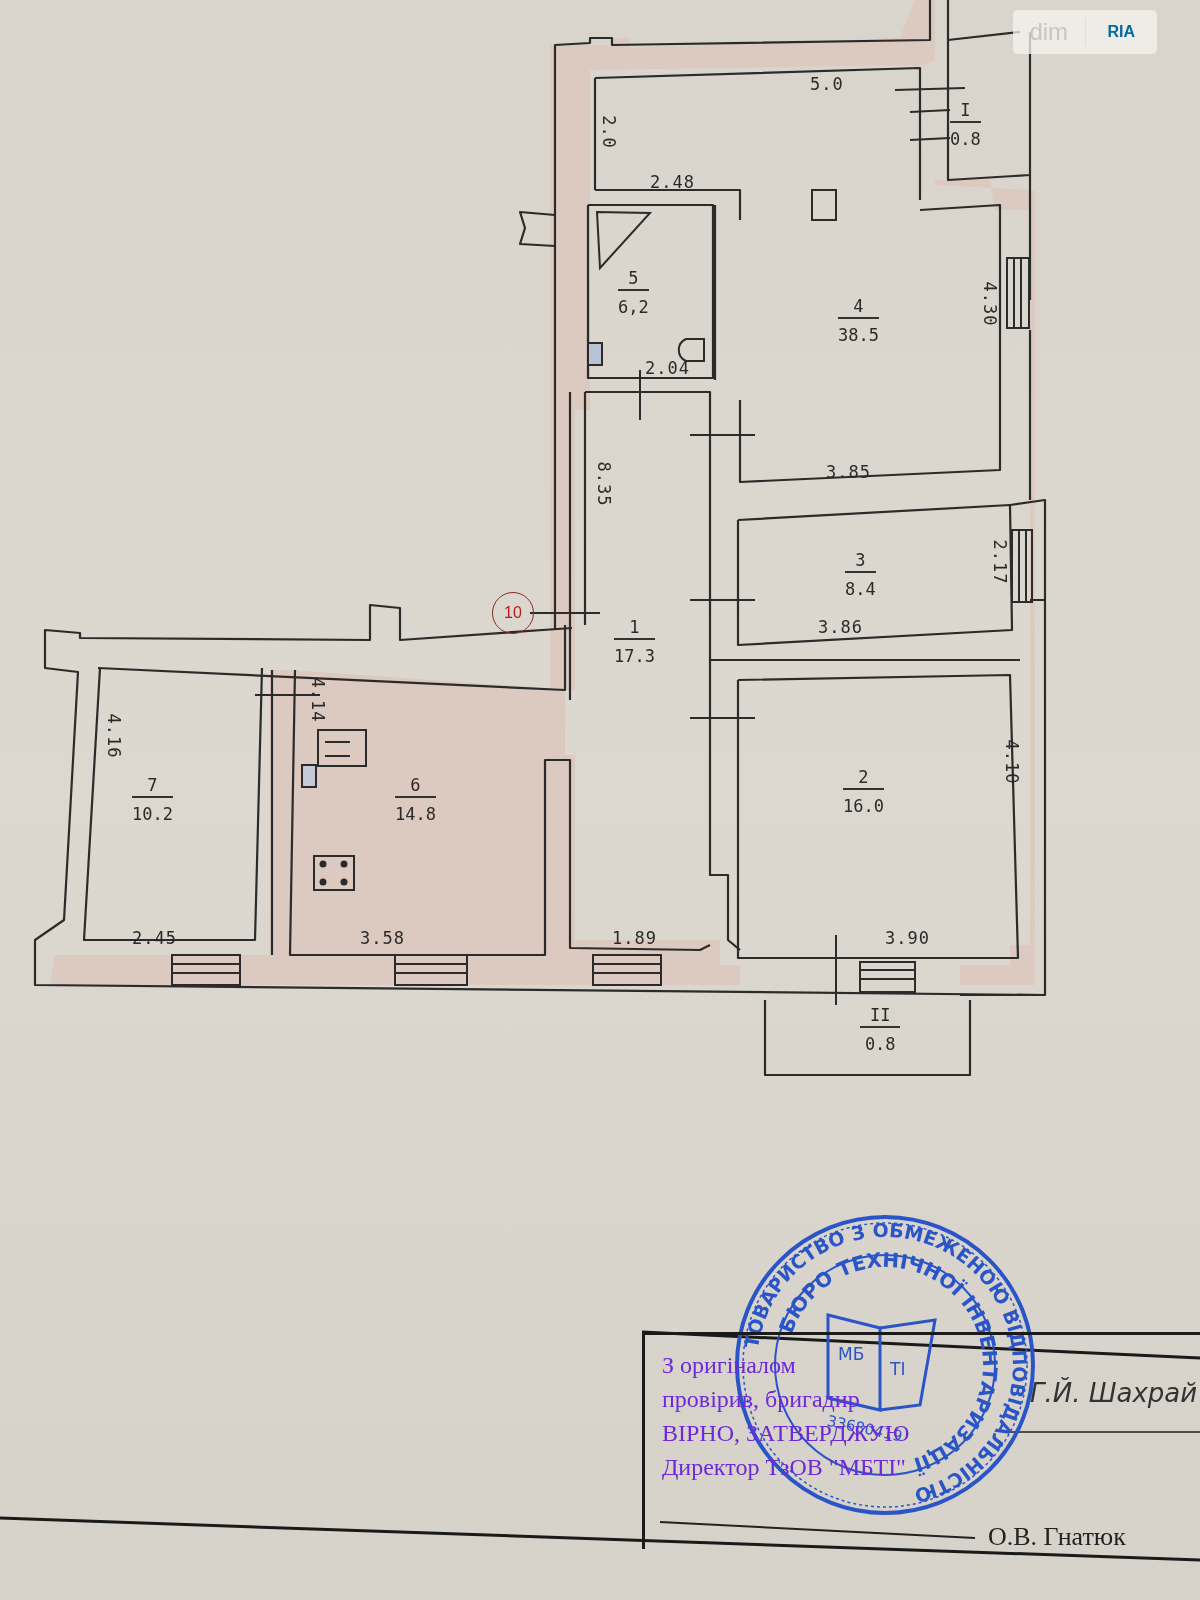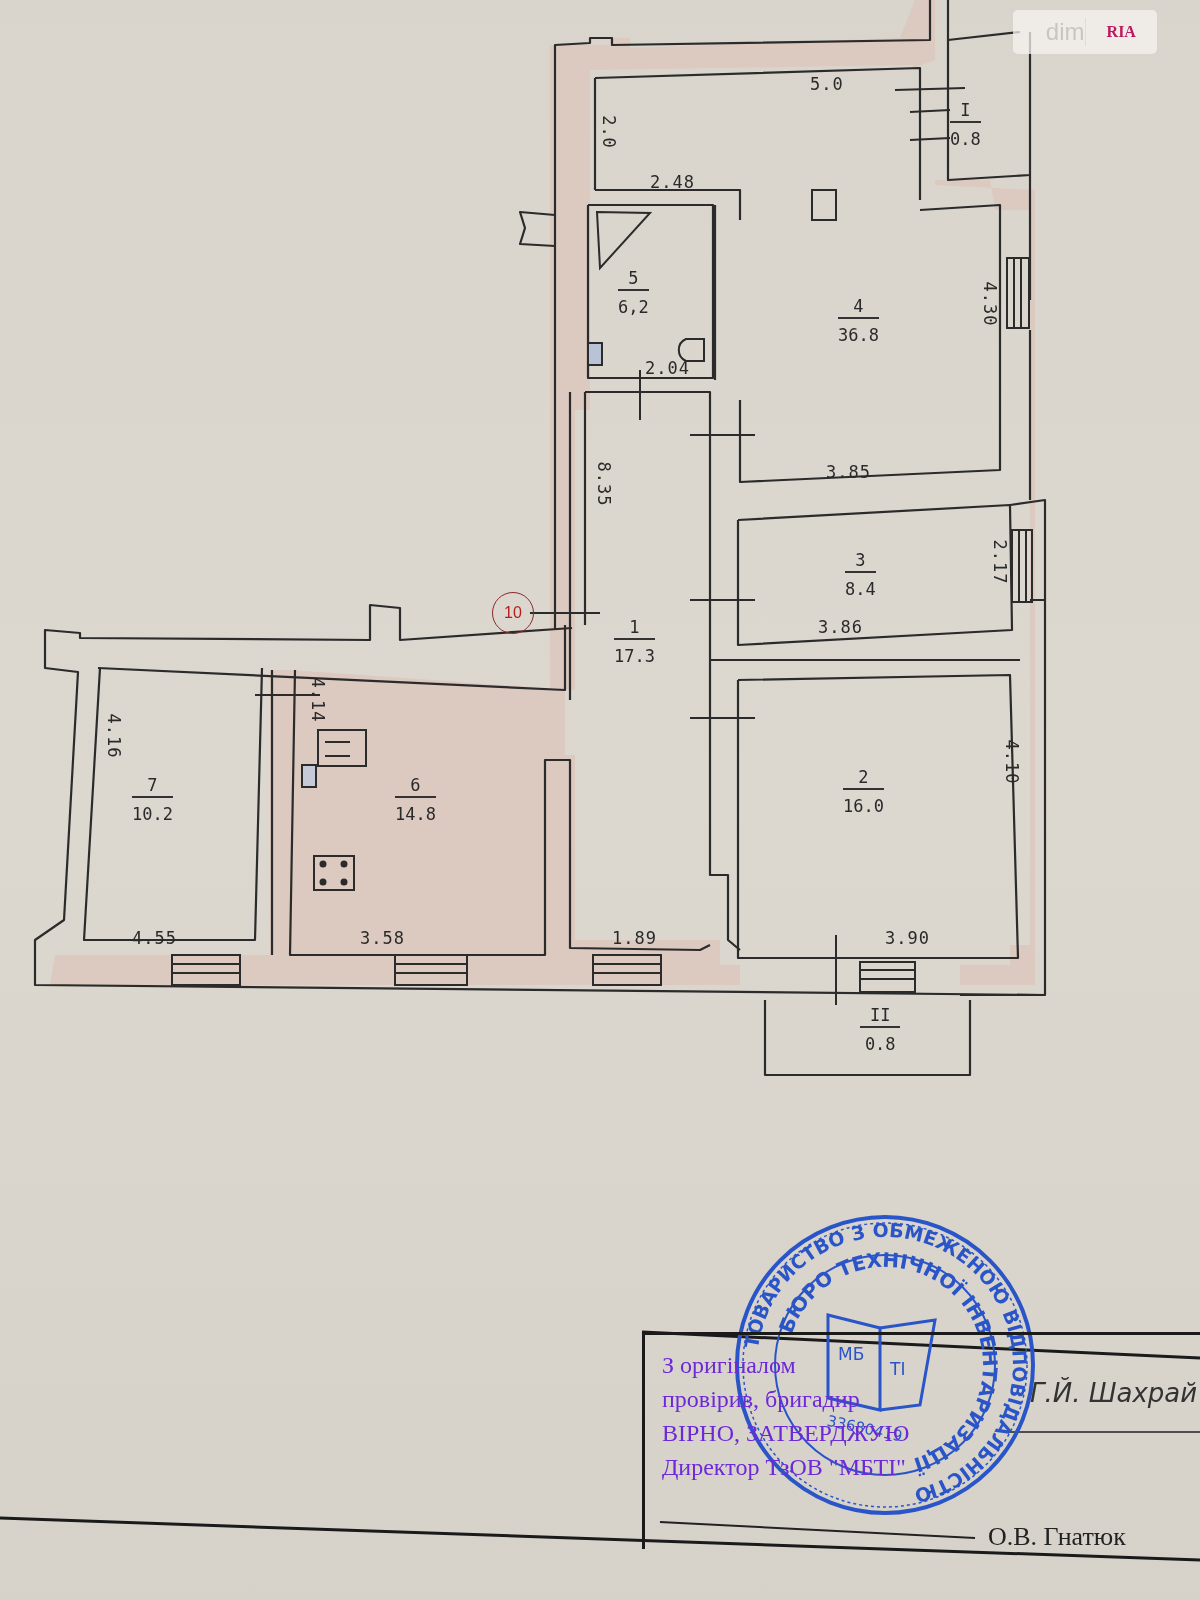--- a/index.html
+++ b/index.html
@@ -5,22 +5,22 @@
   html,body{margin:0;padding:0;}
   body{width:1200px;height:1600px;background:#d8d4cc;position:relative;overflow:hidden;font-family:"DejaVu Sans",sans-serif;}
   .paper{position:absolute;left:0;top:0;width:1200px;height:1600px;background:linear-gradient(180deg,#d9d5cd 0%,#dcd8d0 50%,#d6d2ca 100%);}
   svg.plan{position:absolute;left:0;top:0;}
   .lbl{position:absolute;font-family:"DejaVu Sans Mono",monospace;color:#2a2a2a;font-size:17px;letter-spacing:1px;white-space:nowrap;}
   .room{position:absolute;text-align:center;font-family:"DejaVu Sans Mono",monospace;color:#2a2a2a;font-size:17px;}
   .room .num{display:block;border-bottom:2px solid #333;padding:0 10px 1px;}
   .room .area{display:block;padding-top:6px;}
   .vert{transform:rotate(90deg);transform-origin:center;}
   .watermark{position:absolute;left:1013px;top:10px;width:144px;height:44px;background:rgba(245,243,240,0.75);border-radius:5px;display:flex;align-items:center;}
-  .wm-dim{flex:1;text-align:right;font-family:"Liberation Sans",sans-serif;font-size:24px;color:#c9c6c2;border-right:1px solid #ddd;}
-  .wm-ria{flex:1;text-align:center;font-family:Liberation Serif, serif;font-size:16px;font-weight:bold;color:#be185d;}
+  .wm-dim{flex:1;text-align:center;font-family:"Liberation Sans",sans-serif;font-size:24px;color:#c9c6c2;border-right:1px solid #ddd;}
+  .wm-ria{flex:1;text-align:center;font-family:Liberation Sans, sans-serif;font-size:16px;font-weight:bold;color:#0369a1;}
   .circle10{position:absolute;left:492px;top:592px;width:40px;height:40px;border:1.5px solid #8a2a2a;border-radius:50%;color:#b91c1c;font-family:"Liberation Sans",sans-serif;font-size:16px;display:flex;align-items:center;justify-content:center;}
   .certbox{position:absolute;left:642px;top:1332px;width:560px;height:214px;border-left:3px solid #1a1a1a;border-top:3px solid #1a1a1a;}
   .cert-text{position:absolute;left:662px;font-family:"Liberation Serif",serif;font-size:24px;color:#6d28d9;white-space:nowrap;}
   .signer{position:absolute;left:988px;top:1522px;font-family:"Liberation Serif",serif;font-size:26px;color:#222;}
   .brigadier{position:absolute;left:1030px;top:1378px;font-family:"DejaVu Sans",sans-serif;font-style:italic;font-size:26px;color:#333;}
   .stamp{position:absolute;left:730px;top:1210px;width:310px;height:310px;}
 </style>
 </head>
 <body>
 
@@ -138,21 +138,21 @@
 <div class="room" style="left:950px;top:100px;">
     <span class="num">I</span>
     <span class="area">0.8</span>
   </div>
 <div class="room" style="left:618px;top:268px;">
     <span class="num">5</span>
     <span class="area">6,2</span>
   </div>
 <div class="room" style="left:838px;top:296px;">
     <span class="num">4</span>
-    <span class="area">36.8</span>
+    <span class="area">38.5</span>
   </div>
 <div class="room" style="left:845px;top:550px;">
     <span class="num">3</span>
     <span class="area">8.4</span>
   </div>
 <div class="room" style="left:614px;top:617px;">
     <span class="num">1</span>
     <span class="area">17.3</span>
   </div>
 <div class="room" style="left:843px;top:767px;">
@@ -177,21 +177,21 @@
 <span class="lbl" style="left:650px;top:172px;">2.48</span>
 <span class="lbl" style="left:645px;top:358px;">2.04</span>
 <span class="lbl vert" style="left:968px;top:294px;">4.30</span>
 <span class="lbl" style="left:826px;top:462px;">3.85</span>
 <span class="lbl vert" style="left:582px;top:474px;">8.35</span>
 <span class="lbl vert" style="left:978px;top:552px;">2.17</span>
 <span class="lbl" style="left:818px;top:617px;">3.86</span>
 <span class="lbl vert" style="left:92px;top:726px;">4.16</span>
 <span class="lbl vert" style="left:296px;top:690px;">4.14</span>
 <span class="lbl vert" style="left:990px;top:752px;">4.10</span>
-<span class="lbl" style="left:132px;top:928px;">4.55</span>
+<span class="lbl" style="left:132px;top:928px;">2.45</span>
 <span class="lbl" style="left:360px;top:928px;">3.58</span>
 <span class="lbl" style="left:612px;top:928px;">1.89</span>
 <span class="lbl" style="left:885px;top:928px;">3.90</span>
 
 <div class="circle10">10</div>
 
 <svg class="stamp" viewBox="0 0 310 310">
   <defs>
     <path id="outerArc" d="M155,155 m-128,0 a128,128 0 1,1 256,0 a128,128 0 1,1 -256,0"></path>
     <path id="innerArc" d="M155,155 m-98,0 a98,98 0 1,1 196,0 a98,98 0 1,1 -196,0"></path>

